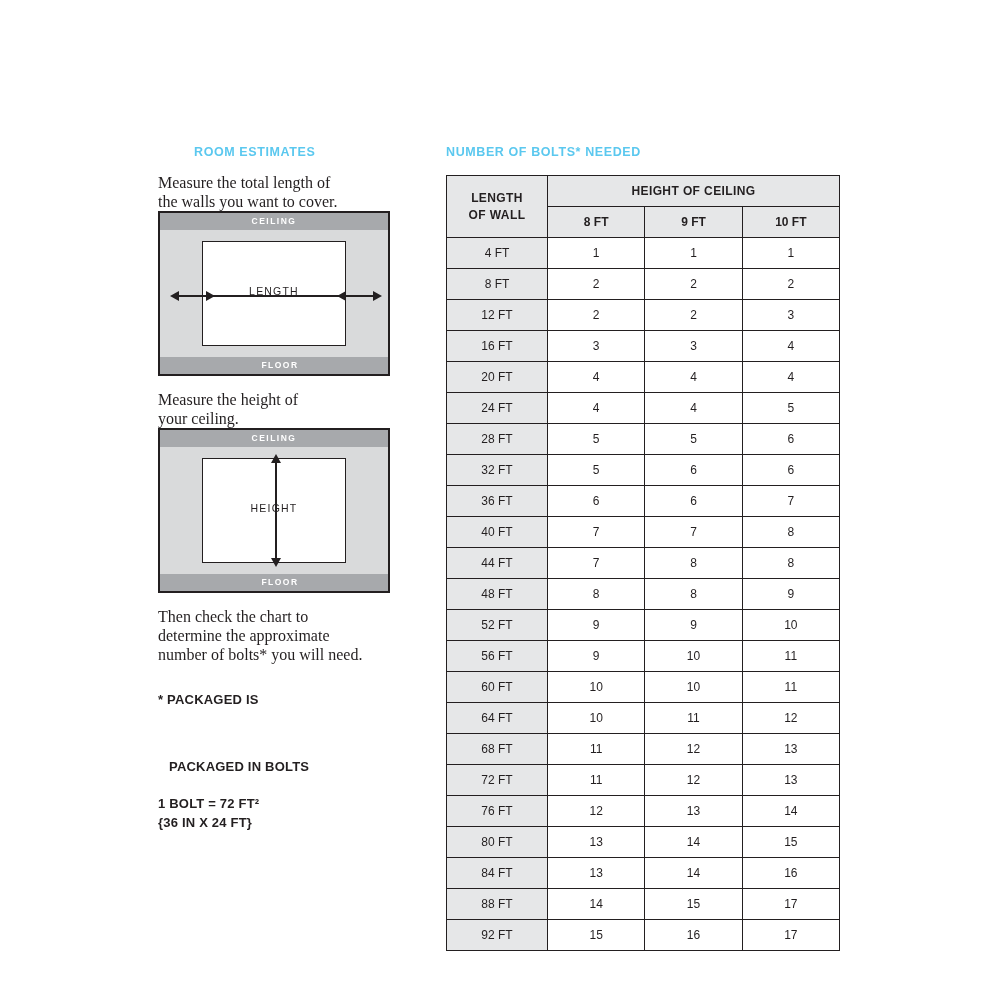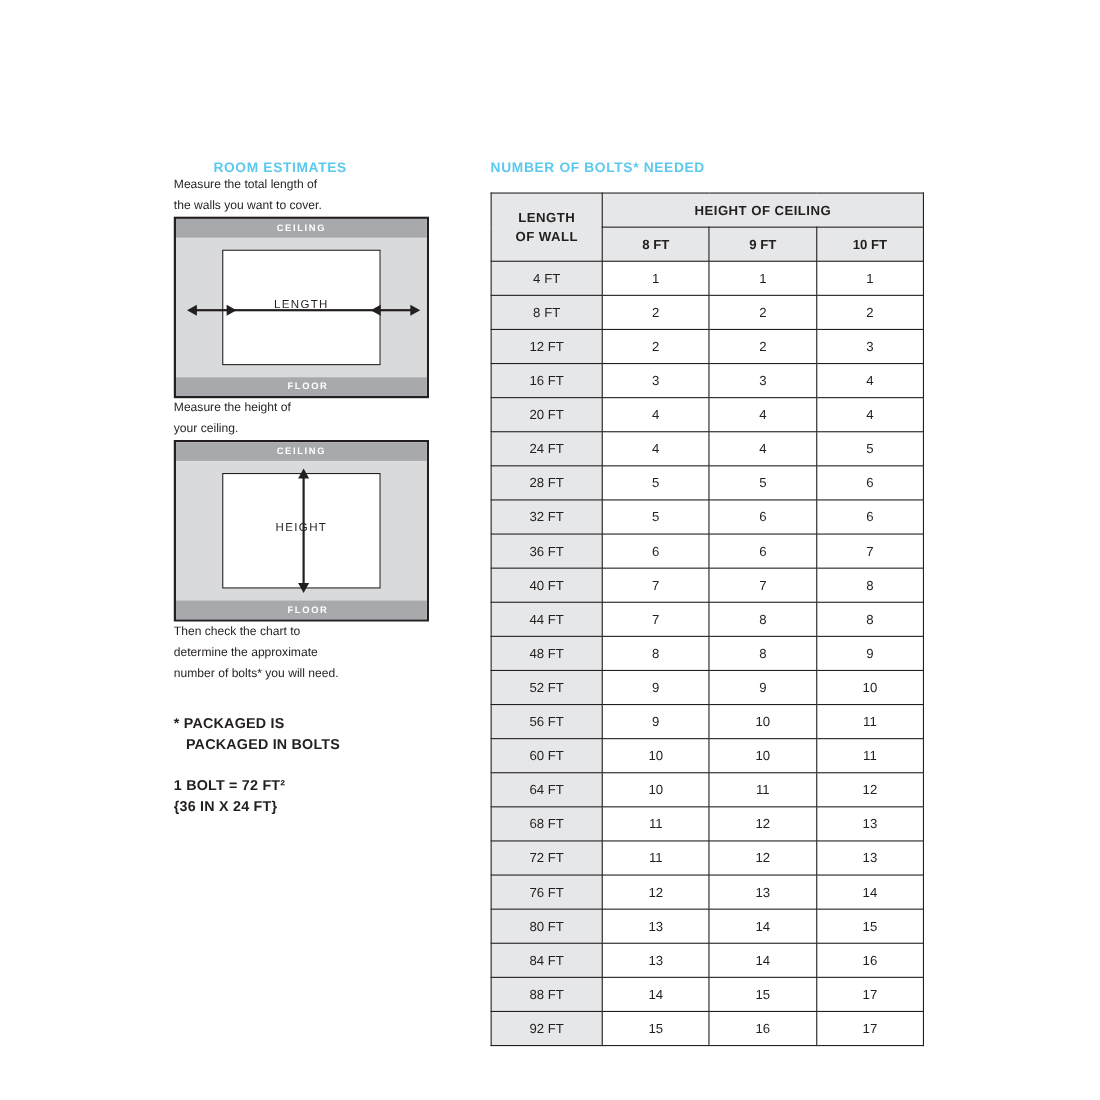--- a/index.html
+++ b/index.html
@@ -45,25 +45,26 @@
   .section-label {
     font-size: 12.5px;
     font-weight: bold;
     letter-spacing: 0.6px;
     color: #5bc8ef;
     text-transform: uppercase;
     margin-left: 36px;
   }
 
   .step-text {
-    font-size: 11px;
+    font-size: 16px;
     line-height: 19px;
     color: #231f20;
-    margin-top: 0;
+    margin-top: 14px;
     width: 220px;
+    font-family: Liberation Serif, serif;
   }
 
   
   .room {
     position: relative;
     width: 232px;
     height: 165px;
     background: #ffffff;
     border: 2px solid #231f20;
     box-sizing: border-box;
@@ -183,21 +184,21 @@
   .arrow-v .head.t { top: 0; border-bottom: 9px solid #231f20; }
   .arrow-v .head.b { bottom: 0; border-top: 9px solid #231f20; }
 
   .footnote {
     margin-top: 26px;
     font-size: 13px;
     font-weight: bold;
     line-height: 19px;
     letter-spacing: 0.2px;
   }
-  .footnote .indent { padding-left: 11px; display: block; }
+  .footnote .indent { padding-left: 11px; display: block; margin-top: 48px; }
   .footnote2 {
     margin-top: 18px;
     font-size: 13px;
     font-weight: bold;
     line-height: 19px;
     letter-spacing: 0.2px;
   }
 
   
   .table-wrap {

